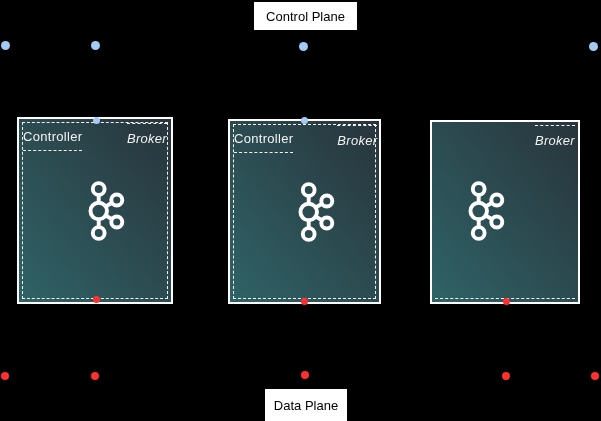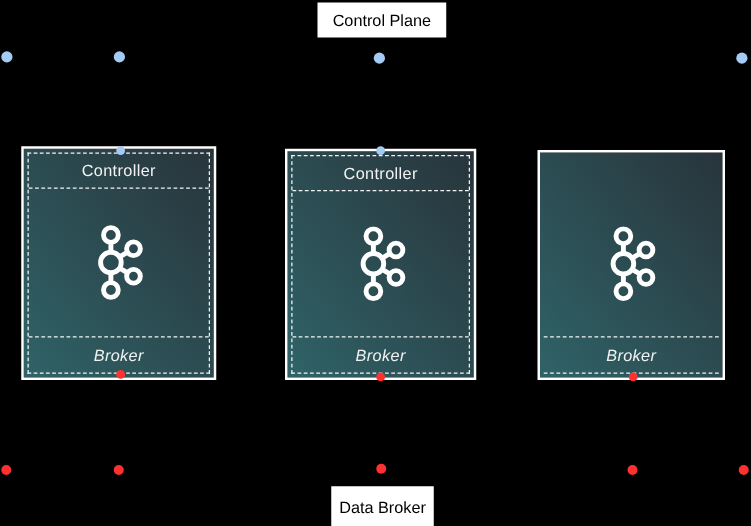--- a/index.html
+++ b/index.html
@@ -17,21 +17,21 @@
   .node-box{
     position:absolute;
     border:2px solid #fff;
     background:linear-gradient(to top right,var(--node-gradient-start,#2F6367),var(--node-gradient-end,#28343B));
     box-sizing:border-box;
   }
   #node-1{left:17px;top:117px;width:156px;height:187px;}
   #node-2{left:228px;top:119px;width:153px;height:185px;}
   #node-3{left:430px;top:120px;width:150px;height:184px;}
   .node-inner{
-    position:absolute;inset:3px;display:flex;flex-direction:column;box-sizing:border-box;
+    position:absolute;inset:3px;display:flex;box-sizing:border-box;
   }
   .node-inner.full-dashed{border:1px dashed rgba(255,255,255,0.95);}
   .node-inner.bottom-dashed{border-bottom:1px dashed rgba(255,255,255,0.95);}
   .node-section-label{
     color:var(--node-text,#f2f2f2);font-size:13px;letter-spacing:0.3px;
     display:flex;align-items:center;justify-content:center;box-sizing:border-box;
   }
   .controller-header{height:28px;border-bottom:1px dashed rgba(255,255,255,0.95);}
   .broker-footer{height:29px;border-top:1px dashed rgba(255,255,255,0.95);font-style:italic;}
   .node-middle{flex:1;display:flex;align-items:center;justify-content:center;}
@@ -98,21 +98,21 @@
           <line x1="20" y1="17.5" x2="20" y2="27.5"></line>
           <line x1="20" y1="48.5" x2="20" y2="58.5"></line>
           <line x1="28.5" y1="32.5" x2="37" y2="27.5"></line>
           <line x1="28.5" y1="43.5" x2="37" y2="48.5"></line>
         </svg>
       </div>
       <div class="node-section-label broker-footer">Broker</div>
     </div>
   </div>
 
-  <div class="plane-label" id="data-plane-label">Data Broker</div>
+  <div class="plane-label" id="data-plane-label">Data Plane</div>
 
 <div class="dot" style="left: 0.5px; top: 40.5px; width: 9px; height: 9px; background: rgb(164, 203, 244);"></div>
     <div class="dot" style="left: 90.5px; top: 40.5px; width: 9px; height: 9px; background: rgb(164, 203, 244);"></div>
     <div class="dot" style="left: 298.5px; top: 41.5px; width: 9px; height: 9px; background: rgb(164, 203, 244);"></div>
     <div class="dot" style="left: 588.5px; top: 41.5px; width: 9px; height: 9px; background: rgb(164, 203, 244);"></div>
     <div class="dot" style="left: 92.5px; top: 116.5px; width: 7px; height: 7px; background: rgb(164, 203, 244);"></div>
     <div class="dot" style="left: 300.5px; top: 116.5px; width: 7px; height: 7px; background: rgb(164, 203, 244);"></div>
     <div class="dot" style="left: 92.5px; top: 295.5px; width: 7px; height: 7px; background: rgb(255, 48, 48);"></div>
     <div class="dot" style="left: 300.5px; top: 297.5px; width: 7px; height: 7px; background: rgb(255, 48, 48);"></div>
     <div class="dot" style="left: 502.5px; top: 297.5px; width: 7px; height: 7px; background: rgb(255, 48, 48);"></div>

